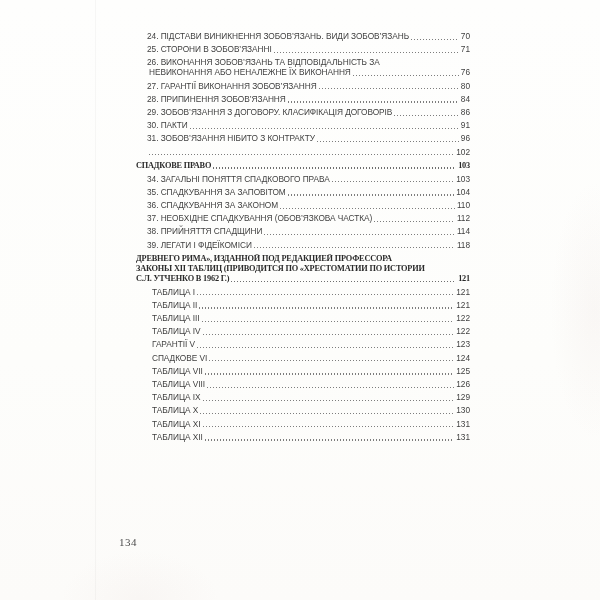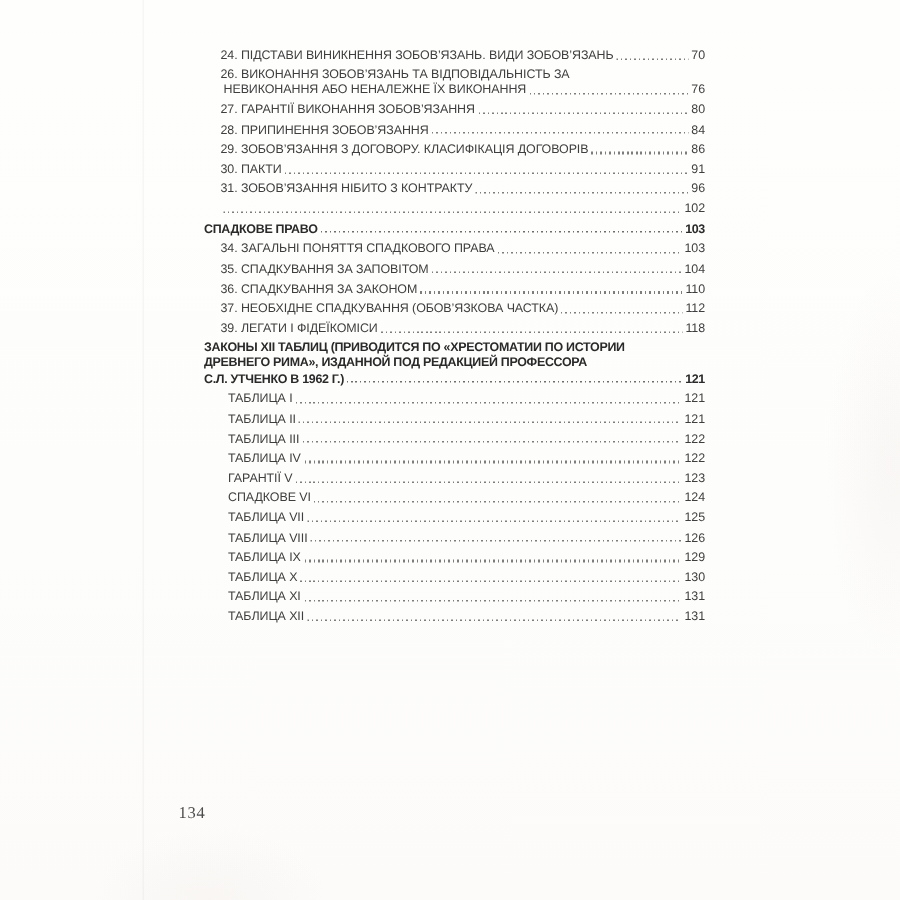--- a/index.html
+++ b/index.html
@@ -64,20 +64,21 @@
   .pagenum { white-space: nowrap; }
 
   .entry.item .line { padding-left: 11px; }
   .entry.item .line.cont { padding-left: 13px; }
   .entry.sub .line { padding-left: 16px; }
   .entry.section .line {
     padding-left: 0;
     font-weight: bold;
     color: #2a2a2a;
     letter-spacing: -0.2px;
+    font-family: Liberation Serif, serif;
   }
   .entry.section { margin-top: 1px; margin-bottom: 4.5px; }
   .entry.section .leader { background: repeating-linear-gradient(90deg, #6e6e6e 0 1px, transparent 1px 3px); }
 
   .folio {
     position: absolute;
     left: 119px;
     top: 536px;
     font-family: "Liberation Serif", "DejaVu Serif", serif;
     font-size: 11px;
@@ -96,20 +97,27 @@
 
   <div class="toc" id="toc">
       <div class="entry item">
         <div class="line row">
           <span class="label">24. ПІДСТАВИ ВИНИКНЕННЯ ЗОБОВ’ЯЗАНЬ. ВИДИ ЗОБОВ’ЯЗАНЬ</span>
           <span class="leader"></span>
           <span class="pagenum">70</span>
         </div>
       </div>
       <div class="entry item">
+        <div class="line row">
+          <span class="label">25. СТОРОНИ В ЗОБОВ’ЯЗАННІ</span>
+          <span class="leader"></span>
+          <span class="pagenum">71</span>
+        </div>
+      </div>
+      <div class="entry item">
         <div class="line">26. ВИКОНАННЯ ЗОБОВ’ЯЗАНЬ ТА ВІДПОВІДАЛЬНІСТЬ ЗА</div>
         <div class="line row cont">
           <span class="label">НЕВИКОНАННЯ АБО НЕНАЛЕЖНЕ ЇХ ВИКОНАННЯ</span>
           <span class="leader"></span>
           <span class="pagenum">76</span>
         </div>
       </div>
       <div class="entry item">
         <div class="line row">
           <span class="label">27. ГАРАНТІЇ ВИКОНАННЯ ЗОБОВ’ЯЗАННЯ</span>
@@ -181,28 +189,35 @@
       </div>
       <div class="entry item">
         <div class="line row">
           <span class="label">37. НЕОБХІДНЕ СПАДКУВАННЯ (ОБОВ’ЯЗКОВА ЧАСТКА)</span>
           <span class="leader"></span>
           <span class="pagenum">112</span>
         </div>
       </div>
       <div class="entry item">
         <div class="line row">
+          <span class="label">38. ПРИЙНЯТТЯ СПАДЩИНИ</span>
+          <span class="leader"></span>
+          <span class="pagenum">114</span>
+        </div>
+      </div>
+      <div class="entry item">
+        <div class="line row">
           <span class="label">39. ЛЕГАТИ І ФІДЕЇКОМІСИ</span>
           <span class="leader"></span>
           <span class="pagenum">118</span>
         </div>
       </div>
       <div class="entry section">
+        <div class="line cont">ДРЕВНЕГО РИМА», ИЗДАННОЙ ПОД РЕДАКЦИЕЙ ПРОФЕССОРА</div>
         <div class="line">ЗАКОНЫ XII ТАБЛИЦ (ПРИВОДИТСЯ ПО «ХРЕСТОМАТИИ ПО ИСТОРИИ</div>
-        <div class="line cont">ДРЕВНЕГО РИМА», ИЗДАННОЙ ПОД РЕДАКЦИЕЙ ПРОФЕССОРА</div>
         <div class="line row cont">
           <span class="label">С.Л. УТЧЕНКО В 1962 Г.)</span>
           <span class="leader"></span>
           <span class="pagenum">121</span>
         </div>
       </div>
       <div class="entry sub">
         <div class="line row">
           <span class="label">ТАБЛИЦА I</span>
           <span class="leader"></span>

